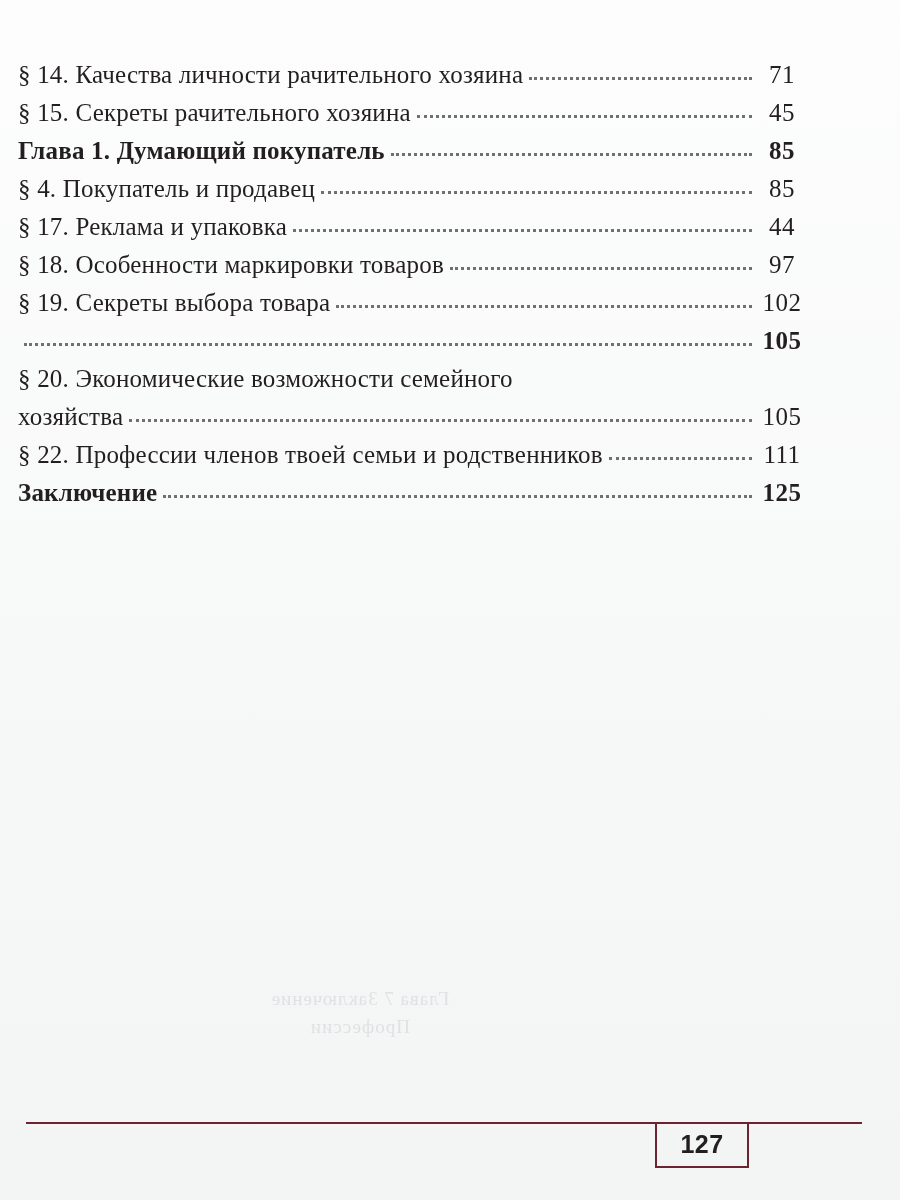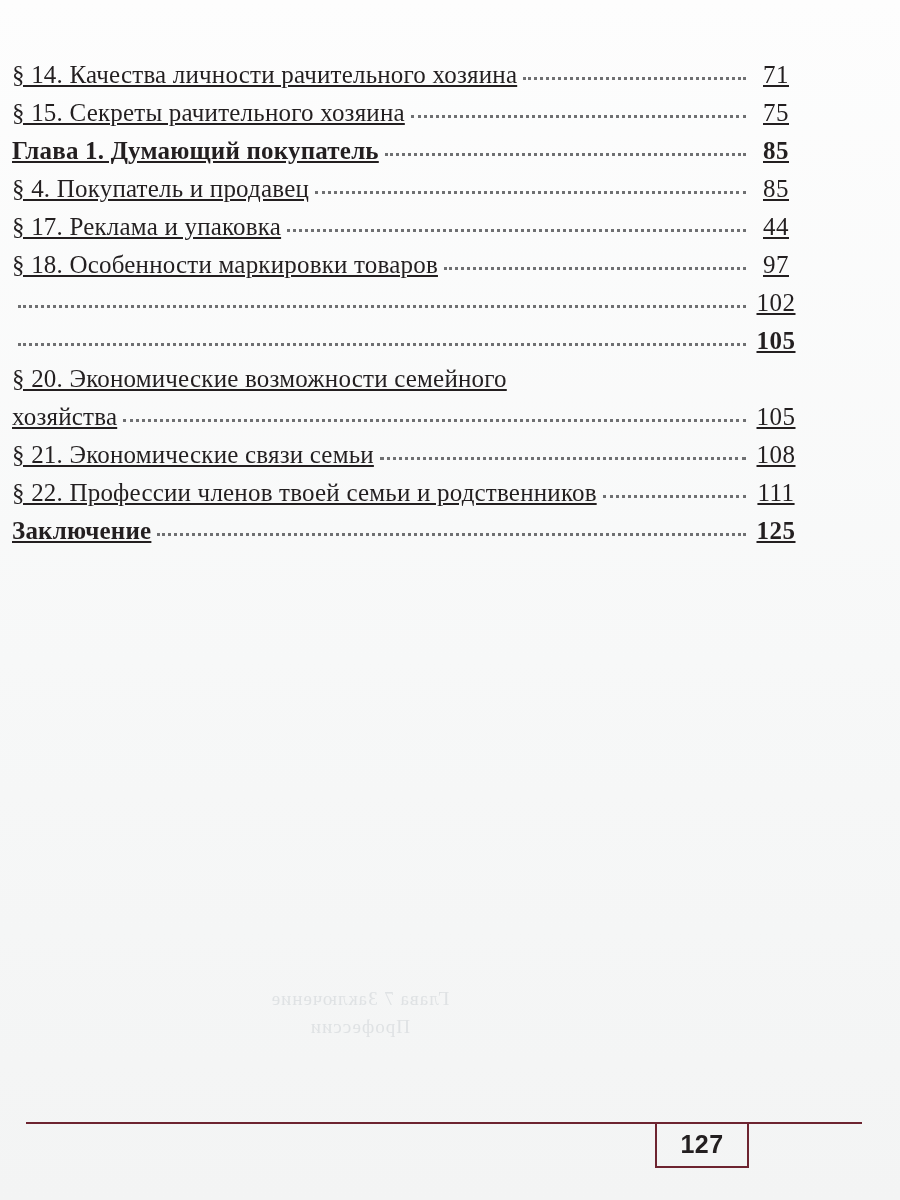--- a/index.html
+++ b/index.html
@@ -17,24 +17,23 @@
   }
 
   .page {
     position: absolute;
     inset: 0;
     background: linear-gradient(180deg, #fdfdfd 0%, #f7f8f8 55%, #f3f4f4 100%);
   }
 
   .toc {
     position: absolute;
-    left: 12px;
+    left: 18px;
     top: 56px;
     width: 790px;
-    text-decoration: underline;
   }
 
   .toc-row {
     display: flex;
     align-items: baseline;
     font-size: 25px;
     line-height: 1.52;
     white-space: nowrap;
     color: #231f20;
   }
@@ -124,21 +123,21 @@
 
     <div class="toc-row">
       <span class="label">§ 14. Качества личности рачительного хозяина</span>
       <span class="leader"></span>
       <span class="page-num">71</span>
     </div>
 
     <div class="toc-row">
       <span class="label">§ 15. Секреты рачительного хозяина</span>
       <span class="leader"></span>
-      <span class="page-num">75</span>
+      <span class="page-num">45</span>
     </div>
 
     <div class="toc-row bold">
       <span class="label">Глава 1. Думающий покупатель</span>
       <span class="leader"></span>
       <span class="page-num">85</span>
     </div>
 
     <div class="toc-row">
       <span class="label">§ 4. Покупатель и продавец</span>
@@ -152,20 +151,21 @@
       <span class="page-num">44</span>
     </div>
 
     <div class="toc-row">
       <span class="label">§ 18. Особенности маркировки товаров</span>
       <span class="leader"></span>
       <span class="page-num">97</span>
     </div>
 
     <div class="toc-row">
+      <span class="label">§ 19. Секреты выбора товара</span>
       <span class="leader"></span>
       <span class="page-num">102</span>
     </div>
 
     <div class="toc-row bold">
       <span class="leader"></span>
       <span class="page-num">105</span>
     </div>
 
     <div class="toc-row nodots">
@@ -173,25 +173,20 @@
       <span class="leader"></span>
       <span class="page-num"></span>
     </div>
 
     <div class="toc-row">
       <span class="label">хозяйства</span>
       <span class="leader"></span>
       <span class="page-num">105</span>
     </div>
 
-    <div class="toc-row">
-      <span class="label">§ 21. Экономические связи семьи</span>
-      <span class="leader"></span>
-      <span class="page-num">108</span>
-    </div>
 
     <div class="toc-row">
       <span class="label">§ 22. Профессии членов твоей семьи и родственников</span>
       <span class="leader"></span>
       <span class="page-num">111</span>
     </div>
 
     <div class="toc-row bold">
       <span class="label">Заключение</span>
       <span class="leader"></span>

